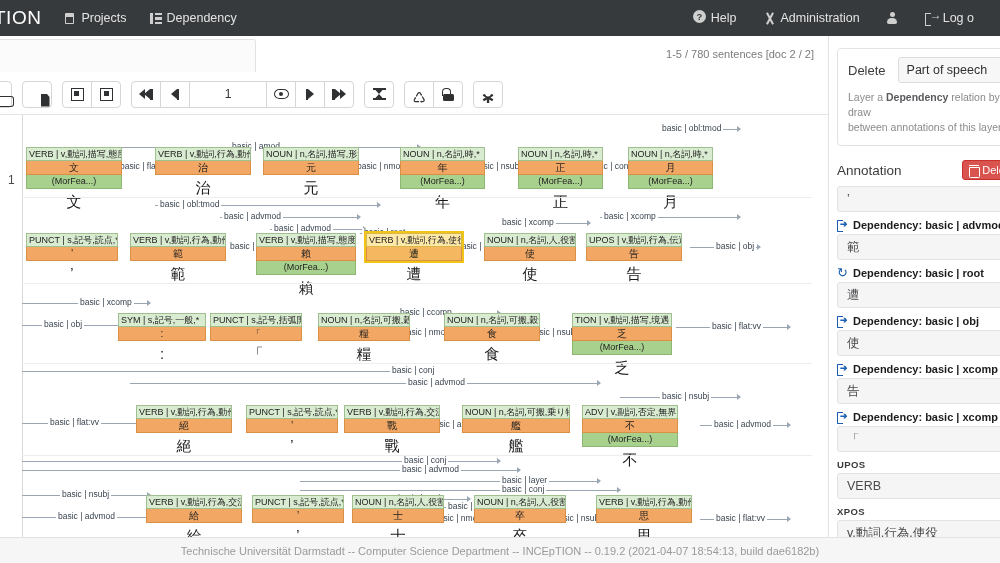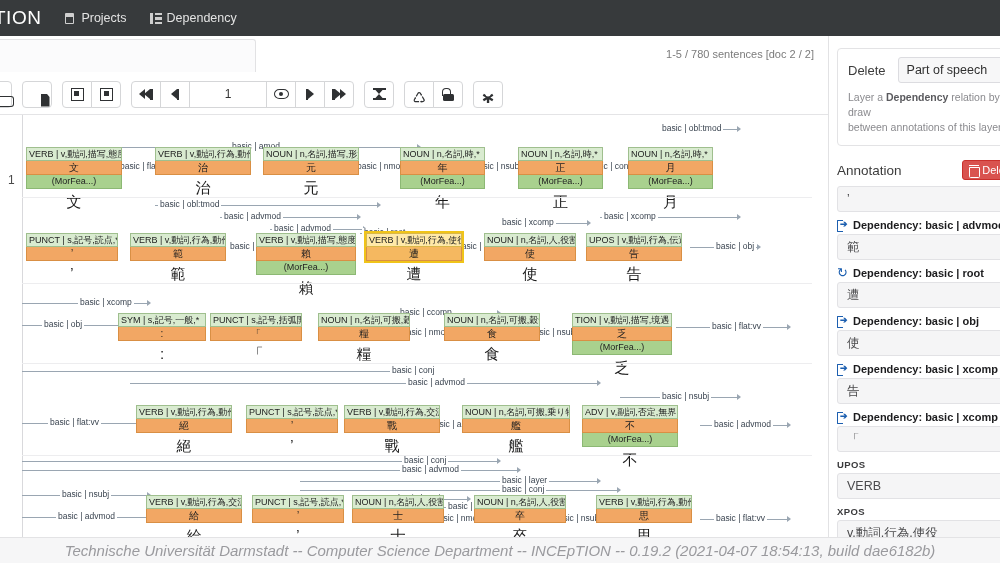--- a/index.html
+++ b/index.html
@@ -285,37 +285,54 @@
     font-size: 9.5px; font-weight: bold; color: #3a3a3c;
     letter-spacing: .4px; margin: 2px 0 3px 0;
   }
 
   
   #footer {
     position: absolute; left: 0; top: 537px; width: 1000px; height: 26px;
     background: #f6f6f7; border-top: 1px solid #e3e3e5;
     display: flex; align-items: center; justify-content: center;
   }
-  #footer-text { font-size: 15px; color: #9a9a9e; font-style: italic; }
+  #footer-text { font-size: 11px; color: #9a9a9e; }
 </style>
 </head>
 <body>
 
 <div id="topnav">
   <div id="brand">TION</div>
 
   <div class="nav-link">
     <span class="nav-icon ic-projects"></span>
     <span>Projects</span>
   </div>
   <div class="nav-link">
     <span class="nav-icon ic-dash"></span>
     <span>Dependency</span>
   </div>
 
+  <div class="nav-right">
+    <div class="nav-link">
+      <span class="nav-icon ic-help"></span>
+      <span>Help</span>
+    </div>
+    <div class="nav-link">
+      <span class="nav-icon ic-admin"></span>
+      <span>Administration</span>
+    </div>
+    <div class="nav-link">
+      <span class="nav-icon ic-user"></span>
+    </div>
+    <div class="nav-link">
+      <span class="nav-icon ic-logout"></span>
+      <span>Log o</span>
+    </div>
+  </div>
 </div>
 
 <div id="tabstrip">
   <div class="tabbox"></div>
   <div id="sentcount">1-5 / 780 sentences [doc 2 / 2]</div>
 </div>
 
 <div id="toolbar">
 
   <div class="btn-group">

